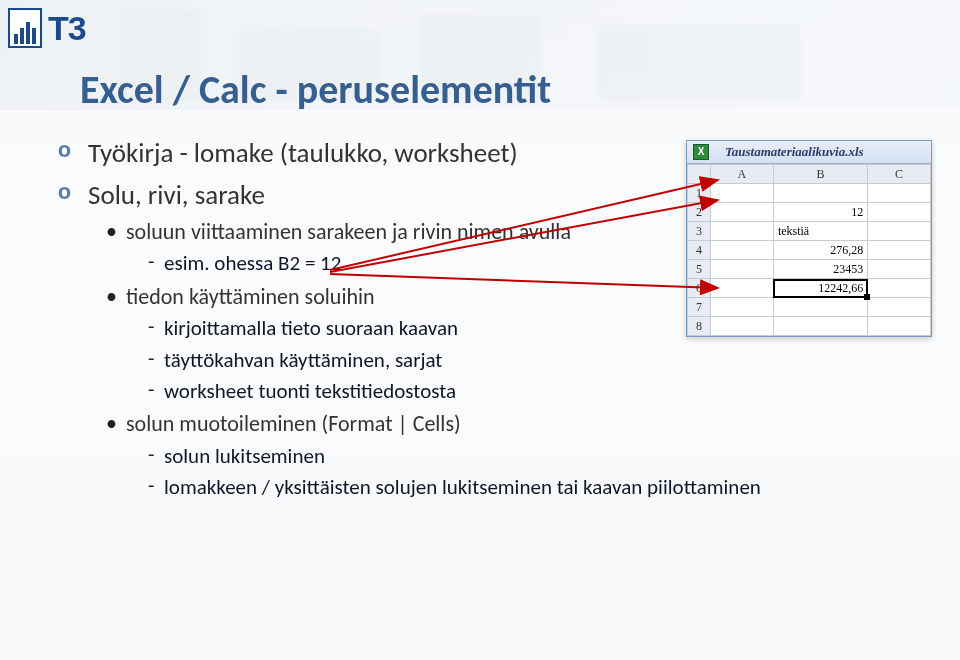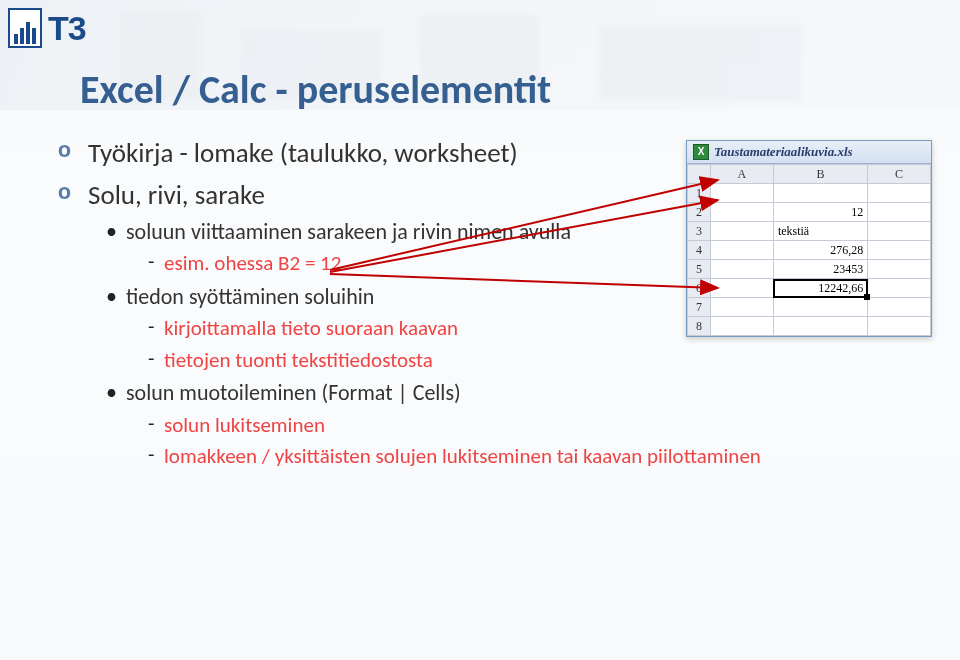--- a/index.html
+++ b/index.html
@@ -15,25 +15,25 @@
   .t3{font:700 34px/1 Arial,sans-serif;color:#1a4a8a;letter-spacing:-1px;}
   .content{position:absolute;top:68px;left:80px;right:40px;}
   h1{font:700 40px/1.1 Calibri,Arial,sans-serif;color:#365f91;margin:0 0 22px 0;}
   ul.lvl1{list-style:none;padding:0;margin:0 0 0 -28px;}
   ul.lvl1>li{font:400 27px/1.4 Calibri,Arial,sans-serif;color:#333;margin:4px 0;padding-left:36px;position:relative;}
   ul.lvl1>li::before{content:"o";position:absolute;left:6px;top:0;color:#5a7aa8;font:700 24px Calibri;}
   ul.lvl2{list-style:none;padding:0;margin:2px 0 6px 18px;}
   ul.lvl2>li{font:22px/1.35 Calibri,Arial,sans-serif;color:#333;margin:3px 0;padding-left:20px;position:relative;}
   ul.lvl2>li::before{content:"•";position:absolute;left:0;top:0;color:#222;}
   ul.lvl3{list-style:none;padding:0;margin:2px 0 4px 22px;}
-  ul.lvl3>li{font:21px/1.35 Calibri,Arial,sans-serif;color:#ef4444;margin:3px 0;padding-left:16px;position:relative;}
+  ul.lvl3>li{font:21px/1.35 Calibri,Arial,sans-serif;color:#0f172a;margin:3px 0;padding-left:16px;position:relative;}
   ul.lvl3>li::before{content:"-";position:absolute;left:0;top:-2px;color:#222;font-weight:400;}
   
   .xl{position:absolute;top:140px;right:28px;width:244px;font:12px Tahoma,Arial,sans-serif;color:#000;background:#fff;border:1px solid #7a9ac0;box-shadow:0 2px 6px rgba(0,0,0,.2);}
-  .xl-title{display:flex;align-items:flex-start;gap:5px;background:linear-gradient(#e8eef8,#d3e0f2);padding:3px 6px;font:italic 700 13px Tahoma;color:#2a3d6b;border-bottom:1px solid #aac;}
+  .xl-title{display:flex;align-items:flex-start;gap:16px;background:linear-gradient(#e8eef8,#d3e0f2);padding:3px 6px;font:italic 700 13px Tahoma;color:#2a3d6b;border-bottom:1px solid #aac;}
   .xl-icon{width:14px;height:14px;background:#2e8b3d;position:relative;border:1px solid #1b5a26;}
   .xl-icon::after{content:"X";position:absolute;inset:0;color:#fff;font:700 10px/14px Arial;text-align:center;}
   table.sheet{border-collapse:collapse;width:100%;table-layout:fixed;}
   .sheet th,.sheet td{border:1px solid #c3cbd6;height:19px;font:12px Tahoma;padding:0 4px;box-sizing:border-box;}
   .sheet thead th{background:#e8ecf2;text-align:center;font-weight:400;color:#333;}
   .sheet tbody th{background:#e8ecf2;text-align:center;font-weight:400;color:#333;width:20px;}
   .sheet td{text-align:right;}
   .sheet td.txt{text-align:left;}
   .selcell{outline:2px solid #000;outline-offset:-2px;position:relative;}
   .selcell::after{content:"";position:absolute;right:-3px;bottom:-3px;width:6px;height:6px;background:#000;}
@@ -70,24 +70,25 @@
 
   <ul class="lvl1">
     <li><span>Työkirja - lomake (taulukko, worksheet)</span></li>
     <li><span>Solu, rivi, sarake</span>
       <ul class="lvl2">
         <li><span>soluun viittaaminen sarakeen ja rivin nimen avulla</span>
           <ul class="lvl3">
             <li><span>esim. ohessa B2 = 12</span></li>
           </ul>
         </li>
-        <li><span>tiedon syöttäminen soluihin</span>
+        <li><span>tiedon käyttäminen soluihin</span>
           <ul class="lvl3">
             <li><span>kirjoittamalla tieto suoraan kaavan</span></li>
-            <li><span>tietojen tuonti tekstitiedostosta</span></li>
+            <li><span>täyttökahvan käyttäminen, sarjat</span></li>
+            <li><span>worksheet tuonti tekstitiedostosta</span></li>
           </ul>
         </li>
         <li><span>solun muotoileminen (Format | Cells)</span>
           <ul class="lvl3">
             <li><span>solun lukitseminen</span></li>
             <li><span>lomakkeen / yksittäisten solujen lukitseminen  tai kaavan piilottaminen</span></li>
           </ul>
         </li>
       </ul>
     </li>

